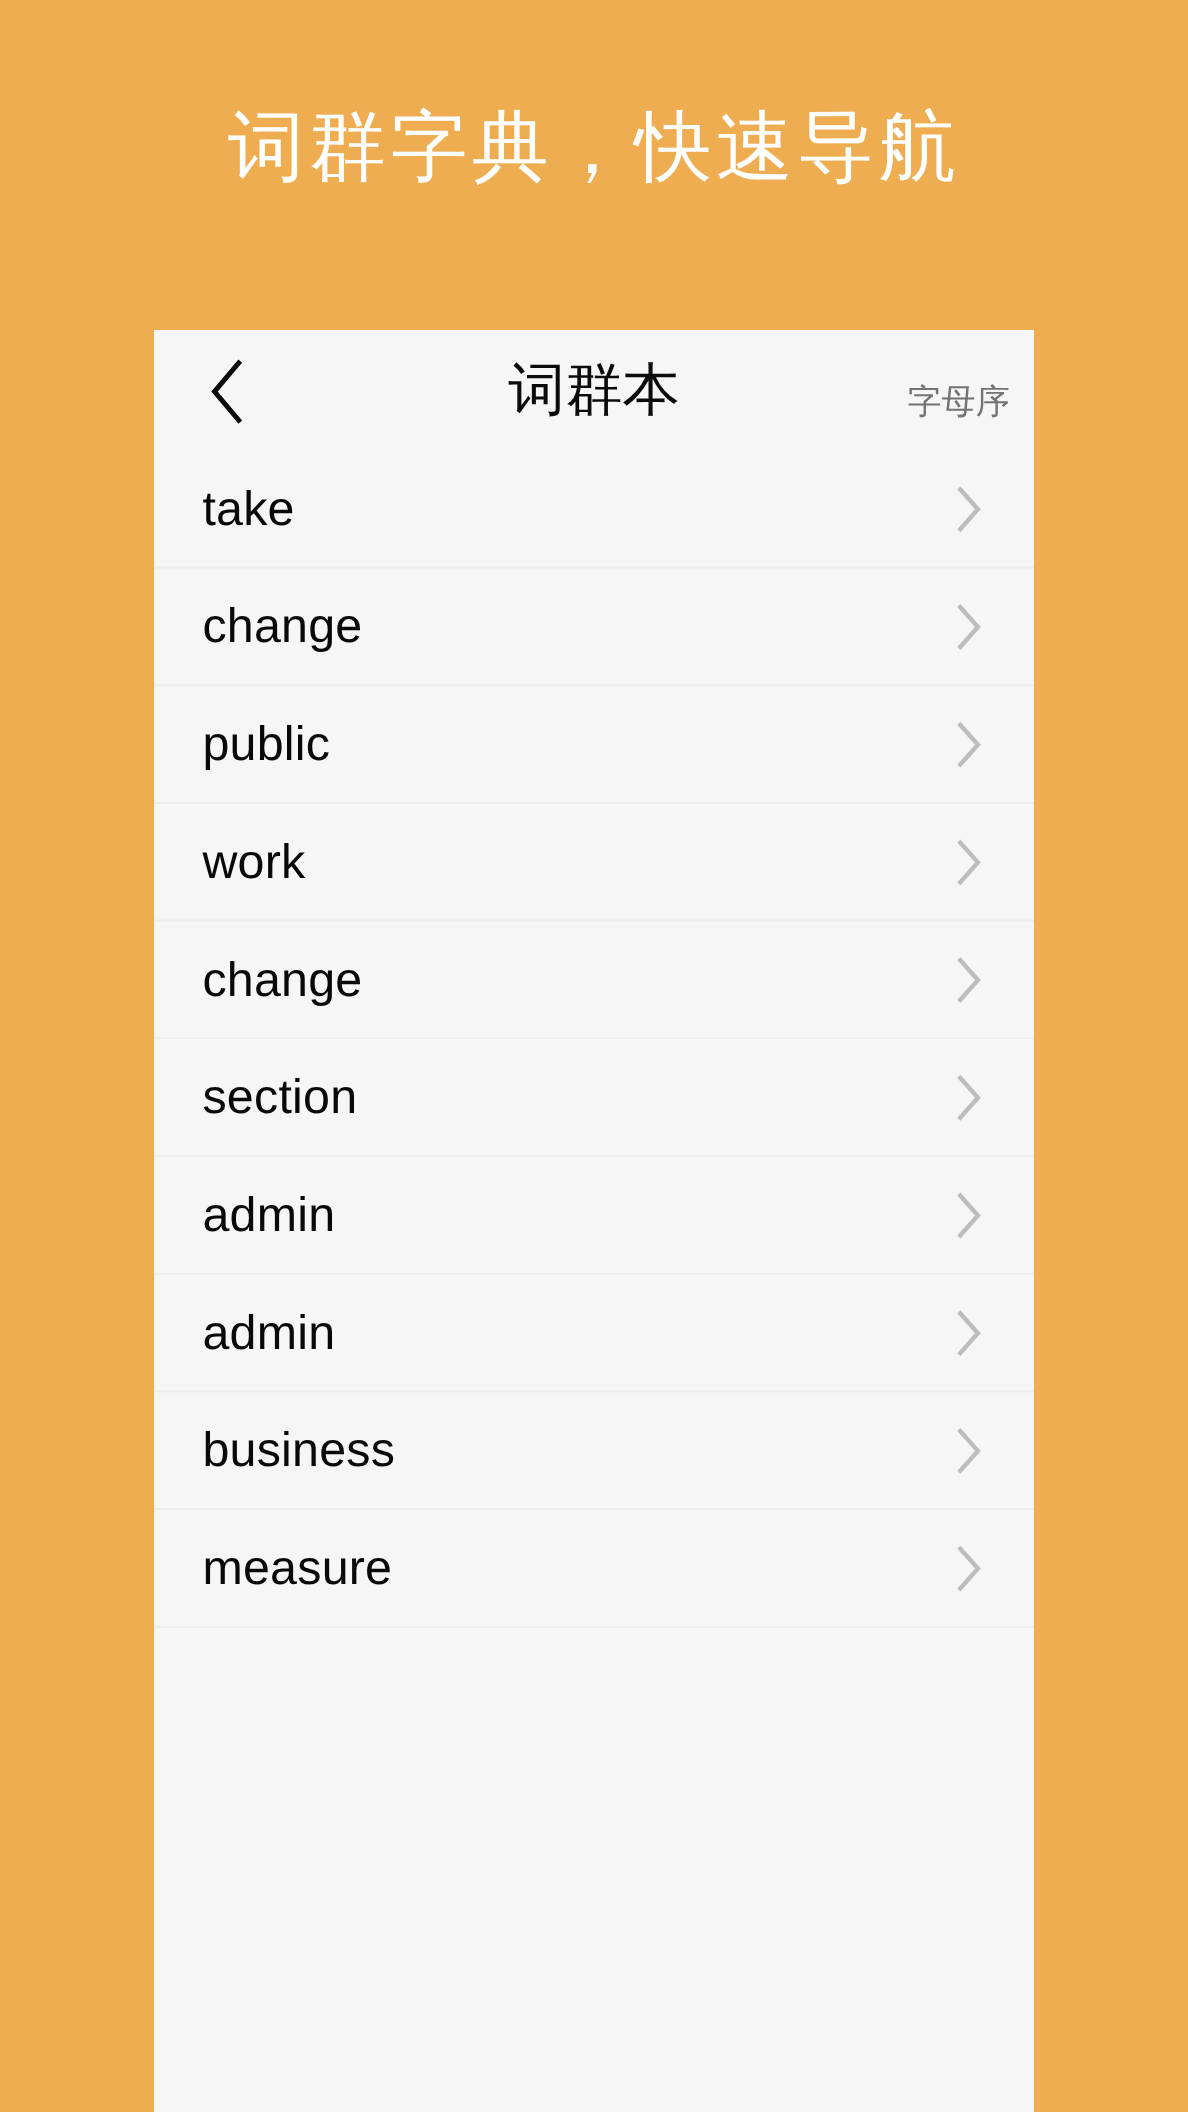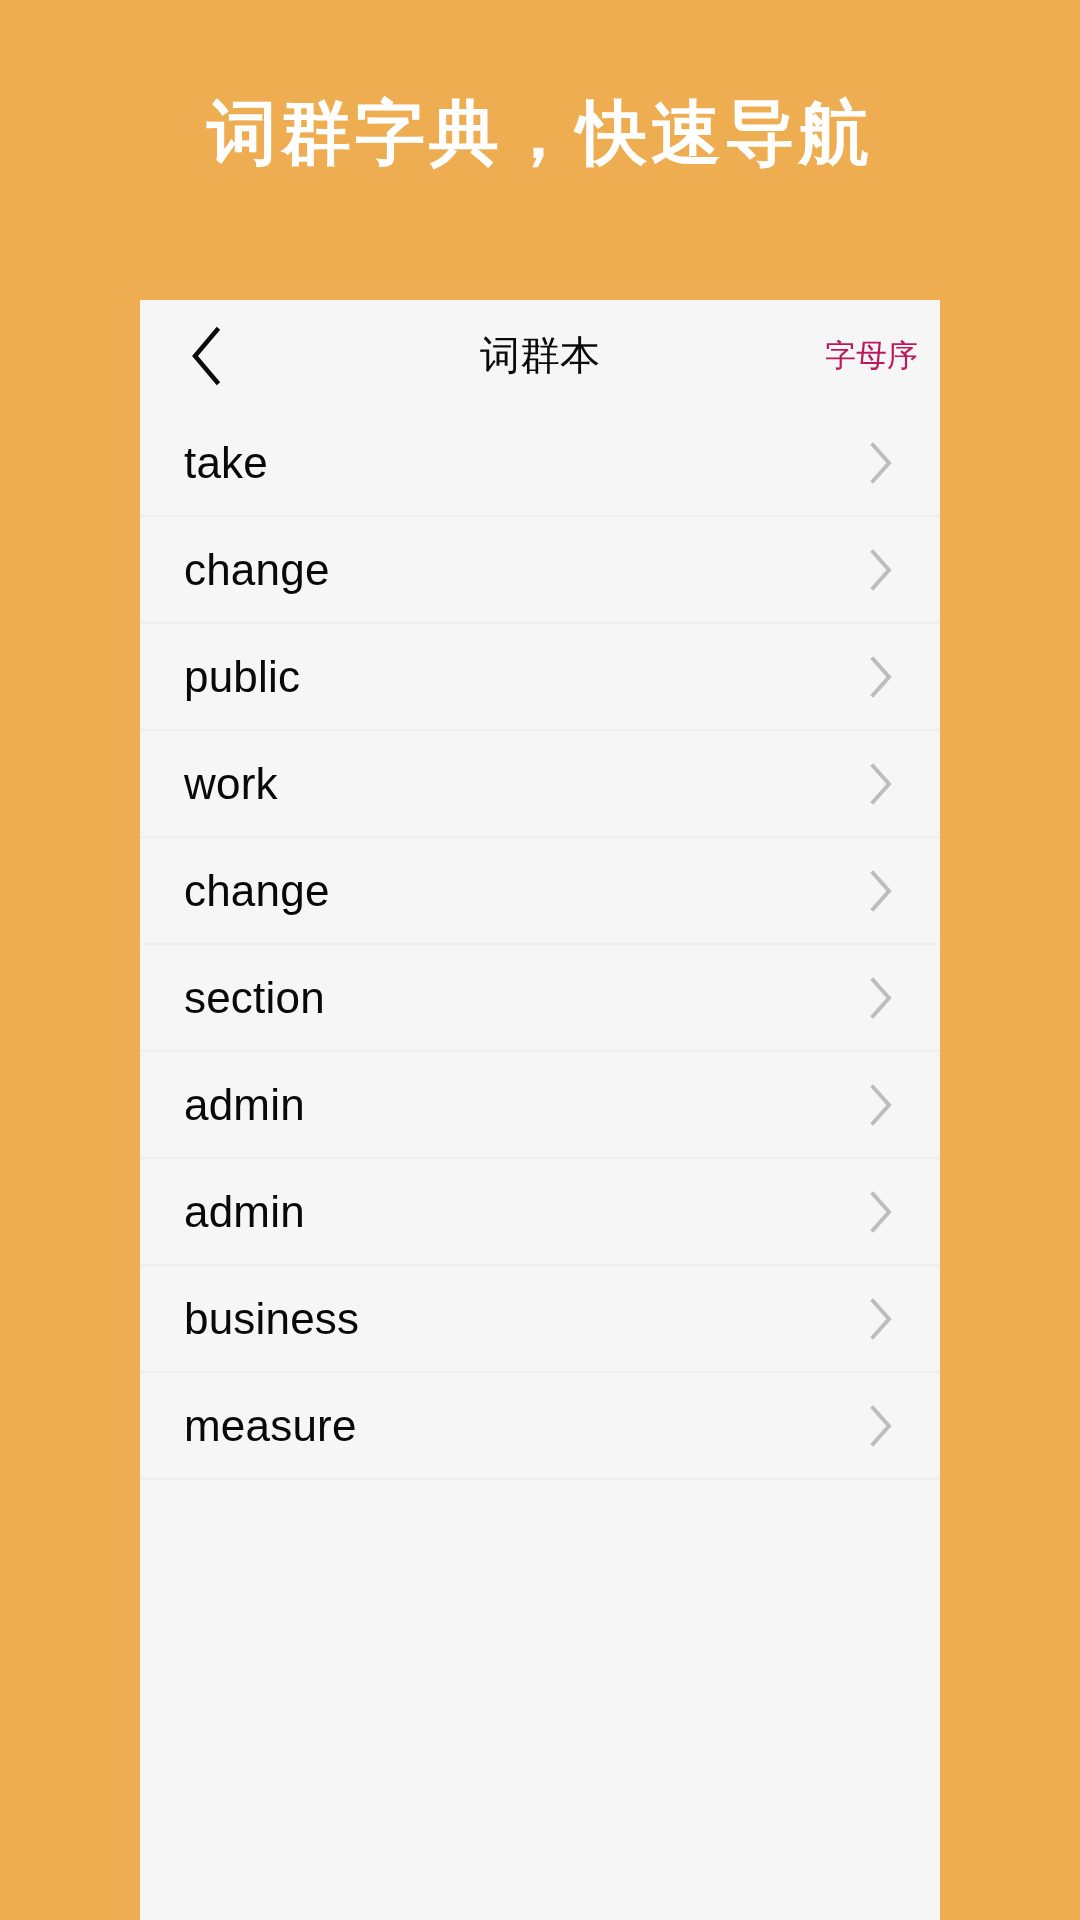--- a/index.html
+++ b/index.html
@@ -26,21 +26,21 @@
   
   .promo-title {
     position: absolute;
     top: 92px;
     left: 0;
     width: 1080px;
     text-align: center;
     color: #ffffff;
     font-size: 70px;
     line-height: 1.18;
-    font-weight: 700;
+    font-weight: 400;
     letter-spacing: 4px;
     font-family: "DejaVu Sans", "Liberation Sans", sans-serif;
     white-space: nowrap;
   }
 
   
   .phone-card {
     position: absolute;
     left: 140px;
     top: 300px;
@@ -70,33 +70,33 @@
   }
   .nav-back svg { display: block; }
   .nav-title {
     position: absolute;
     left: 0;
     top: 0;
     width: 100%;
     height: 110px;
     line-height: 110px;
     text-align: center;
-    font-size: 40px;
+    font-size: 52px;
     color: #0b0b0b;
     font-family: "DejaVu Sans", "Liberation Sans", sans-serif;
     font-weight: 400;
   }
   .nav-action {
     position: absolute;
     right: 22px;
-    top: 0;
+    top: 10px;
     height: 110px;
     line-height: 110px;
     font-size: 31px;
-    color: #be185d;
+    color: #737373;
     font-family: "DejaVu Sans", "Liberation Sans", sans-serif;
     cursor: pointer;
   }
 
   
   .word-list {
     position: relative;
     width: 100%;
   }
   .word-row {

